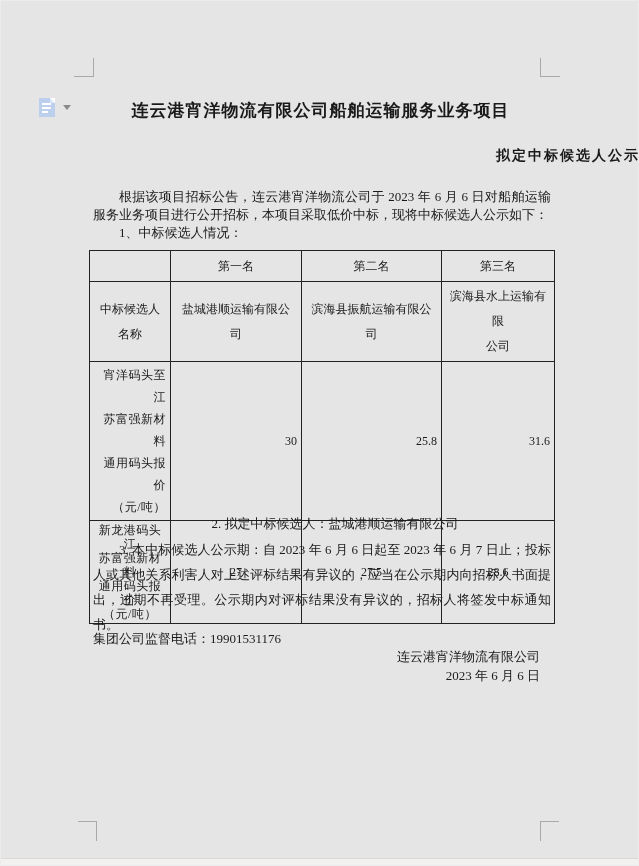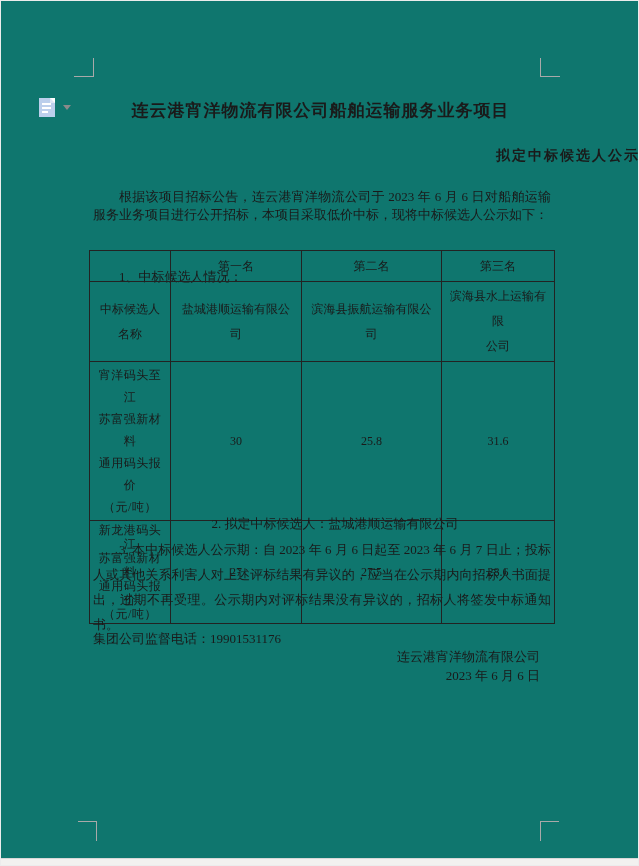--- a/index.html
+++ b/index.html
@@ -1,19 +1,19 @@
 <!DOCTYPE html>
 <html><head>
 <meta charset="utf-8">
 <style>
   * { margin:0; padding:0; box-sizing:border-box; }
   html,body { width:639px; height:866px; background:#ffffff; }
   body { font-family:"Liberation Serif","DejaVu Serif",serif; color:#1a1a1a; }
   .page {
-    position:relative; width:639px; height:866px; background:#0f766e;
+    position:relative; width:639px; height:866px; background:#e5e5e5;
     border:1px solid #ececec; overflow:hidden;
   }
   .bottom-strip {
     position:absolute; left:0; top:857px; width:639px; height:9px;
     background:#f2f1ef; border-top:1px solid #d8d8d8;
   }
   
   .crop { position:absolute; }
   .crop.tl { left:73px;  top:57px;  width:20px; height:19px; border-right:1px solid #a9a9a9; border-bottom:1px solid #a9a9a9; }
   .crop.tr { left:539px; top:57px;  width:20px; height:19px; border-left:1px solid #a9a9a9;  border-bottom:1px solid #a9a9a9; }
@@ -38,34 +38,34 @@
   .doc-title {
     position:absolute; left:0; top:98px; width:639px;
     text-align:center; font-size:17px; font-weight:bold; letter-spacing:1px;
   }
   .doc-subtitle {
     position:absolute; left:0; top:146px; width:639px;
     text-align:right; font-size:14px; font-weight:bold; letter-spacing:2px;
   }
   .intro-block { position:absolute; left:92px; top:187px; width:458px; font-size:13px; line-height:18px; }
   .intro-block .intro { text-indent:2em; text-align:justify; }
-  .intro-block .item1 { padding-left:2em;margin-top:44px; }
+  .intro-block .item1 { padding-left:2em; }
 
   table.bids {
     position:absolute; left:88px; top:249px; width:465px;
     border-collapse:collapse; table-layout:fixed; font-size:12px;
   }
   table.bids td {
     border:1px solid #222222; text-align:center; vertical-align:middle;
     white-space:pre-line; padding:2px 4px; overflow:hidden;
   }
   col.c0 { width:81px; } col.c1 { width:131px; } col.c2 { width:140px; } col.c3 { width:113px; }
   tr.hdr td { height:31px; }
   tr.names td { height:56px; line-height:25px; }
-  tr.price td { height:87px; line-height:22px; }
+  tr.price td { height:87px; line-height:22px;text-align:right; }
   tr.price2 td { height:88px; line-height:14px;margin-top:20px; }
   td.label-left { text-align:left; padding-left:5px; letter-spacing:0.5px; }
 
   .item2 { position:absolute; left:92px; top:514px; width:458px; font-size:13px; line-height:18px; padding-left:2em;text-align:center; }
   .item3 {
     position:absolute; left:92px; top:536px; width:458px;
     font-size:13px; line-height:25px; text-indent:2em; text-align:justify;
   }
   .phone1 { position:absolute; left:92px; top:612px; width:458px; font-size:13px; line-height:17px; }
   .phone2 { position:absolute; left:92px; top:629px; width:458px; font-size:13px; line-height:17px; }

